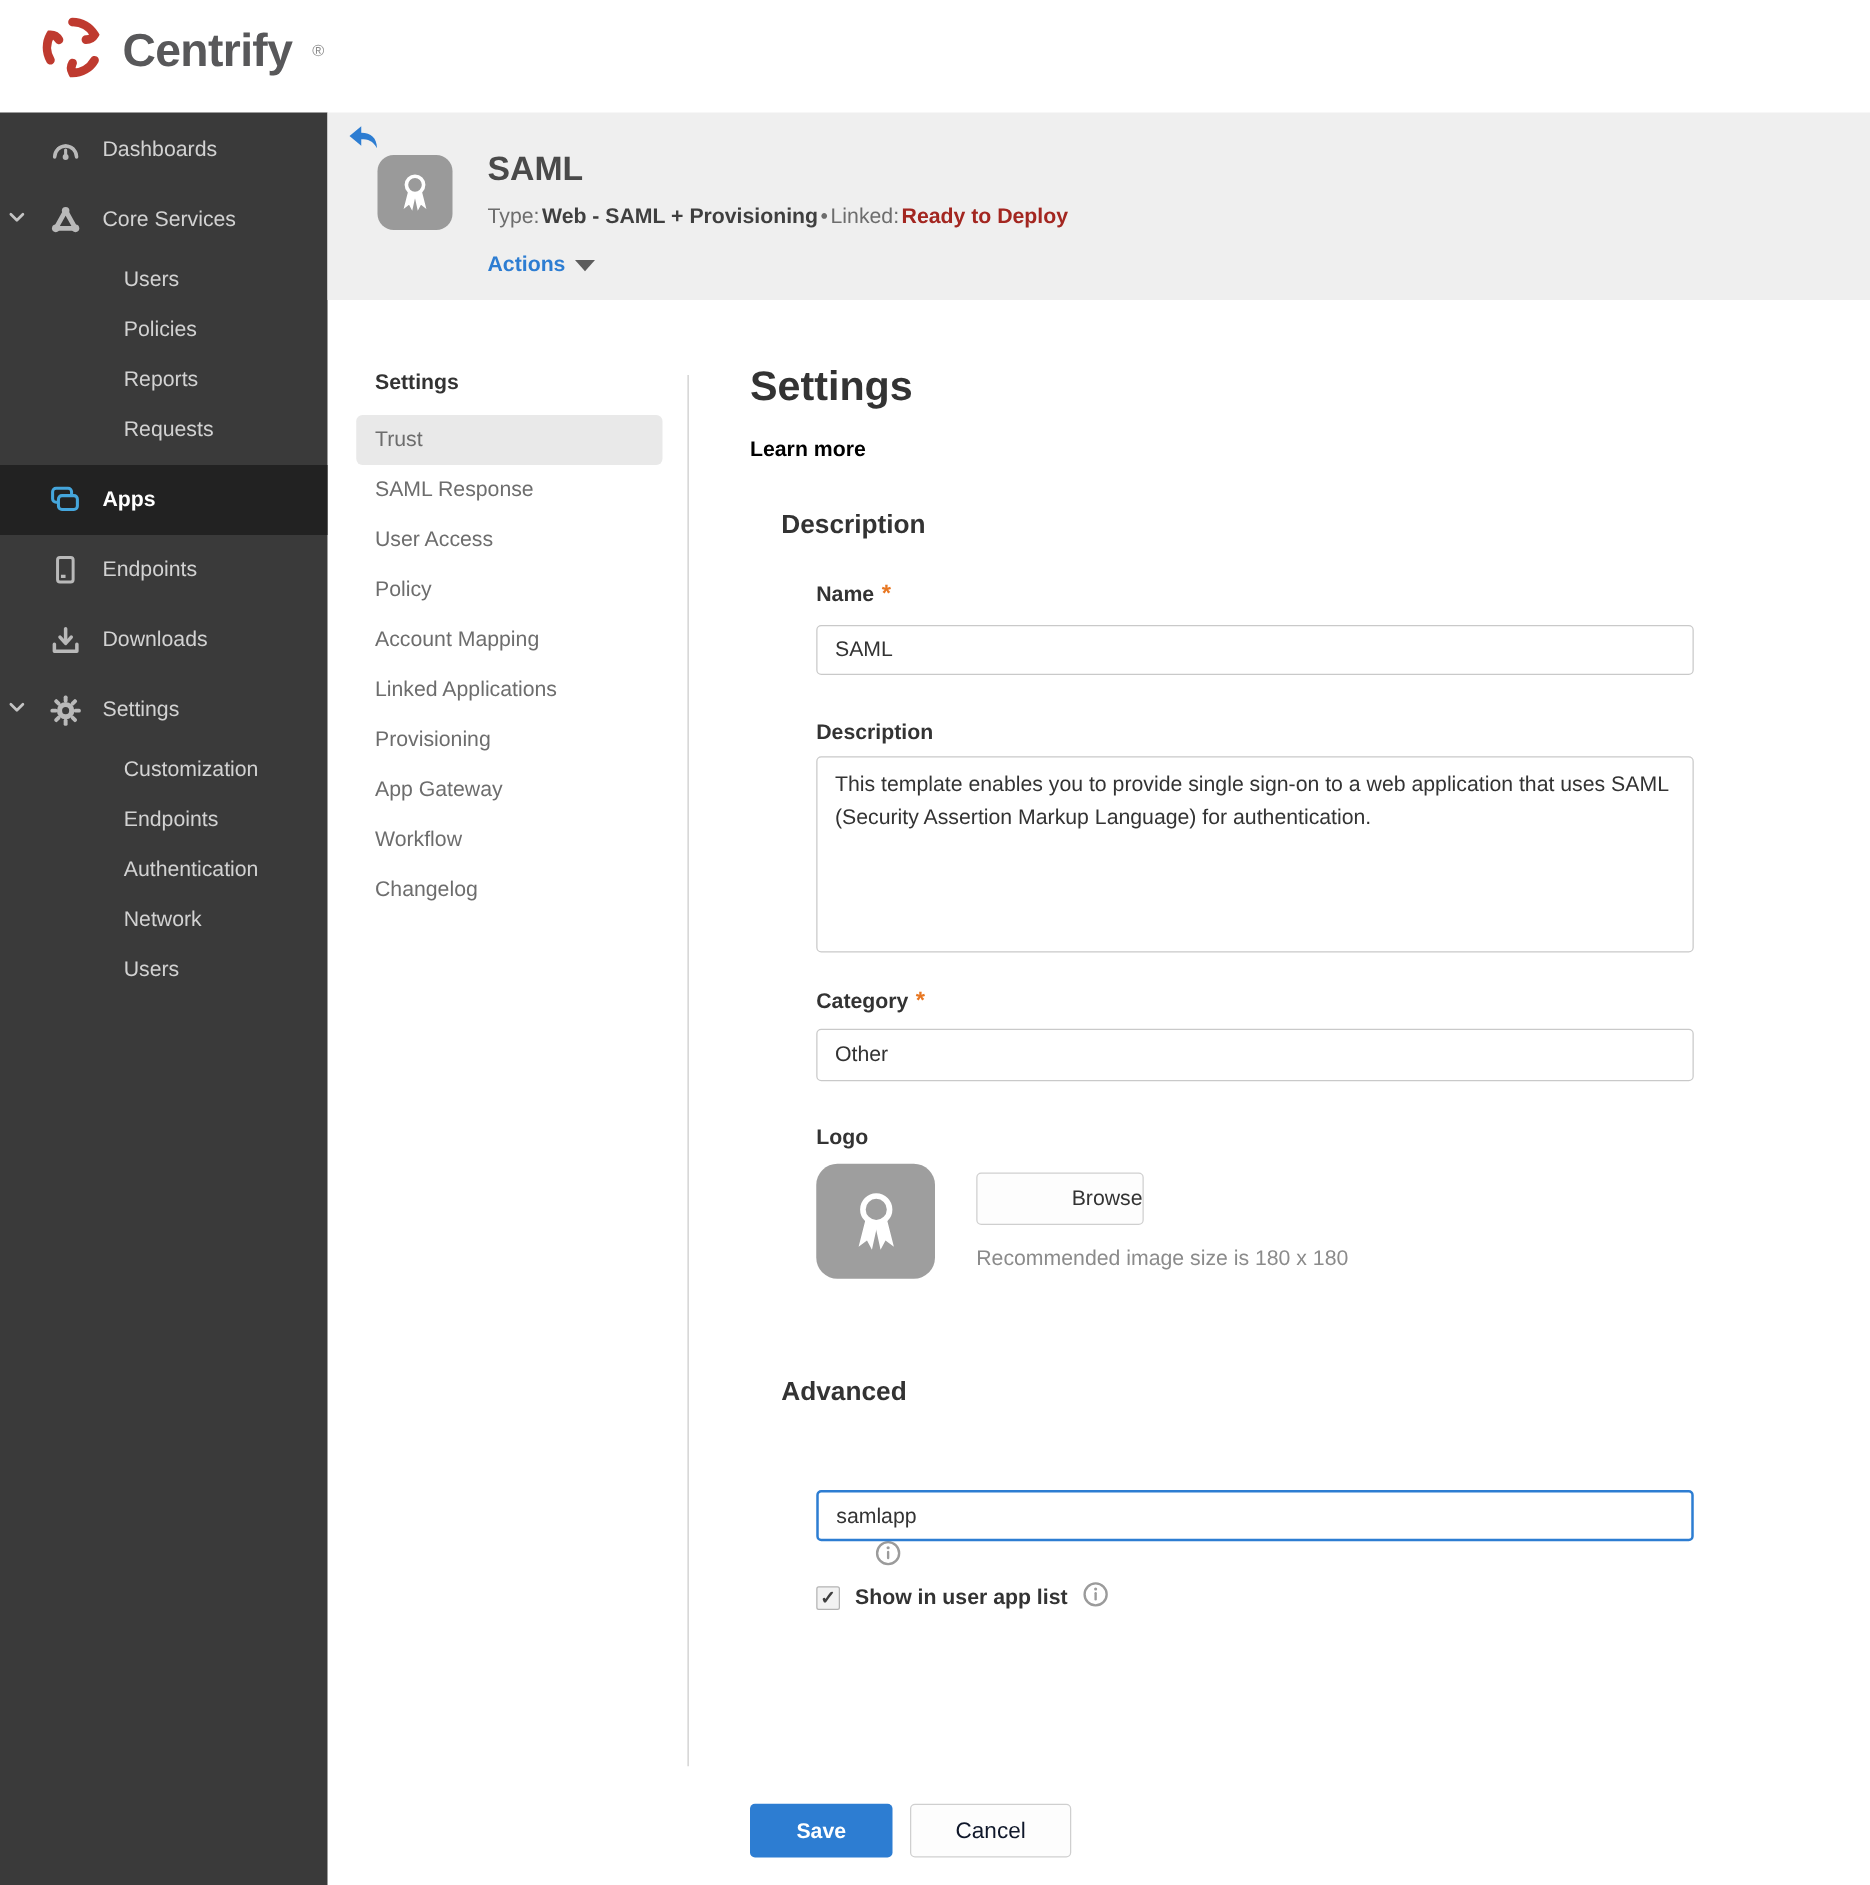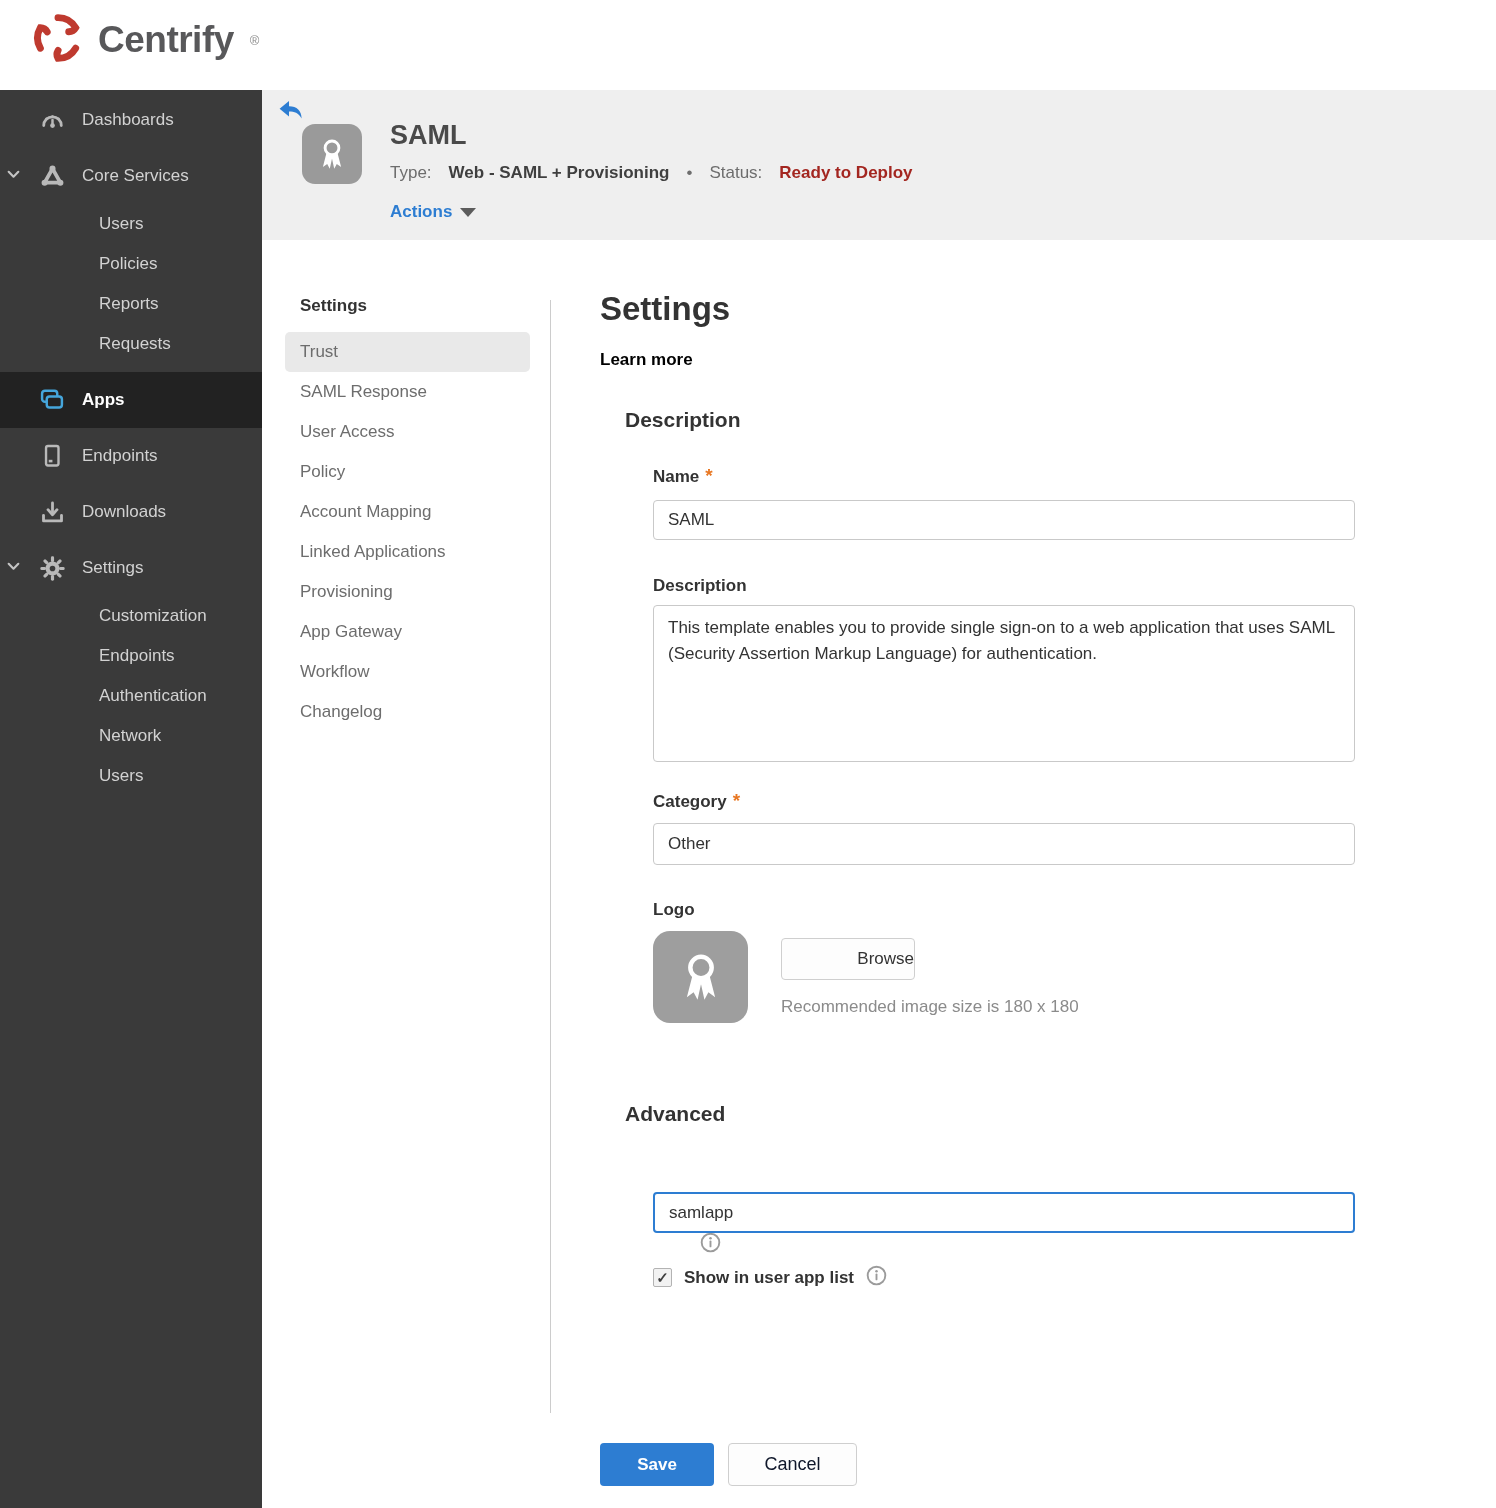--- a/index.html
+++ b/index.html
@@ -21,21 +21,21 @@
   .nav-item .nav-label { margin-left:82px; font-size:17px; color:#d2d2d2; }
   .nav-item.active { background:#222222; margin-top:8px; }
   .nav-item.active .nav-label { color:#ffffff; font-weight:700; }
   .nav-sub { height:40px; display:flex; align-items:center; padding-left:99px; font-size:17px; color:#d2d2d2; cursor:pointer; }
 
   
   .app-header { position:absolute; left:262px; top:90px; width:1234px; height:150px; background:#efefef; }
   .back-btn { position:absolute; left:16px; top:8px; width:26px; height:24px; cursor:pointer; }
   .app-icon { position:absolute; left:40px; top:34px; width:60px; height:60px; background:#9a9a9a; border-radius:13px; display:flex; align-items:center; justify-content:center; }
   .app-title { position:absolute; left:128px; top:30px; font-size:27px; font-weight:700; color:#4a4a4a; }
-  .app-meta { position:absolute; left:128px; top:73px; font-size:17px; color:#6d6d6d; display:flex; gap:17px; align-items:baseline; }
+  .app-meta { position:absolute; left:128px; top:73px; font-size:17px; color:#6d6d6d; display:flex; gap:2px; align-items:baseline; }
   .app-meta .b { font-weight:700; color:#3f3f3f; }
   .app-meta .status-red { font-weight:700; color:#a32620; }
   .actions-link { position:absolute; left:128px; top:112px; font-size:17px; font-weight:700; color:#2d7dd2; display:flex; align-items:center; gap:8px; cursor:pointer; }
   .tri-down { width:0; height:0; border-left:8px solid transparent; border-right:8px solid transparent; border-top:9px solid #5c5c5c; }
 
   
   .subnav { position:absolute; left:285px; top:296px; width:245px; }
   .subnav-header { font-size:17px; font-weight:700; color:#333333; padding-left:15px; margin-bottom:16px; }
   .subnav-item { height:40px; display:flex; align-items:center; padding-left:15px; font-size:17px; color:#6d6d6d; border-radius:5px; cursor:pointer; }
   .subnav-item.active { background:#e9e9e9; }
@@ -203,21 +203,21 @@
         <circle cx="18" cy="12.5" r="6.2" stroke="#ffffff" stroke-width="2.6"></circle>
         <path d="M13.2 16.5 L9.8 29.8 L13.7 26.9 L16 31.2 L18.6 19.4 Z" fill="#ffffff"></path>
         <path d="M22.8 16.5 L26.2 29.8 L22.3 26.9 L20 31.2 L17.4 19.4 Z" fill="#ffffff"></path>
       </svg>
     </div>
     <div class="app-title">SAML</div>
     <div class="app-meta">
       <span>Type:</span>
       <span class="b">Web - SAML + Provisioning</span>
       <span>•</span>
-      <span>Status:</span>
+      <span>Linked:</span>
       <span class="status-red">Ready to Deploy</span>
     </div>
     <div class="actions-link">
       <span>Actions</span>
       <span class="tri-down"></span>
     </div>
   </header>
 
   <div class="subnav">
     <div class="subnav-header">Settings</div>

